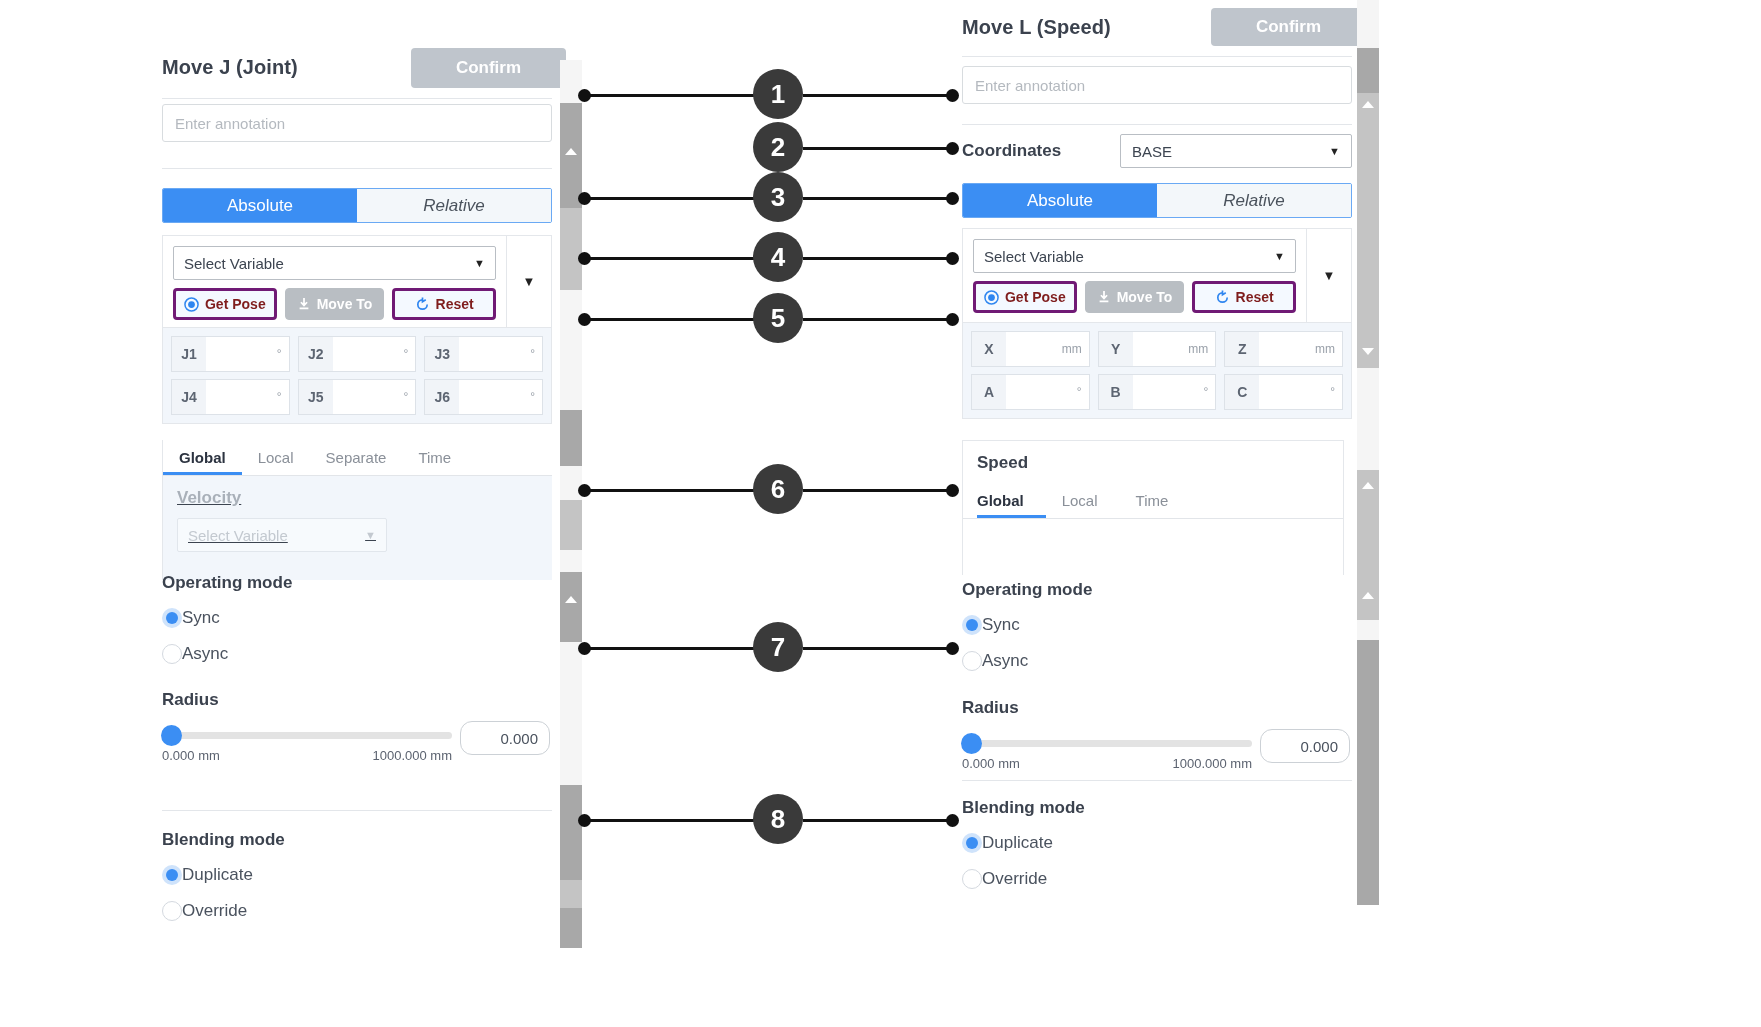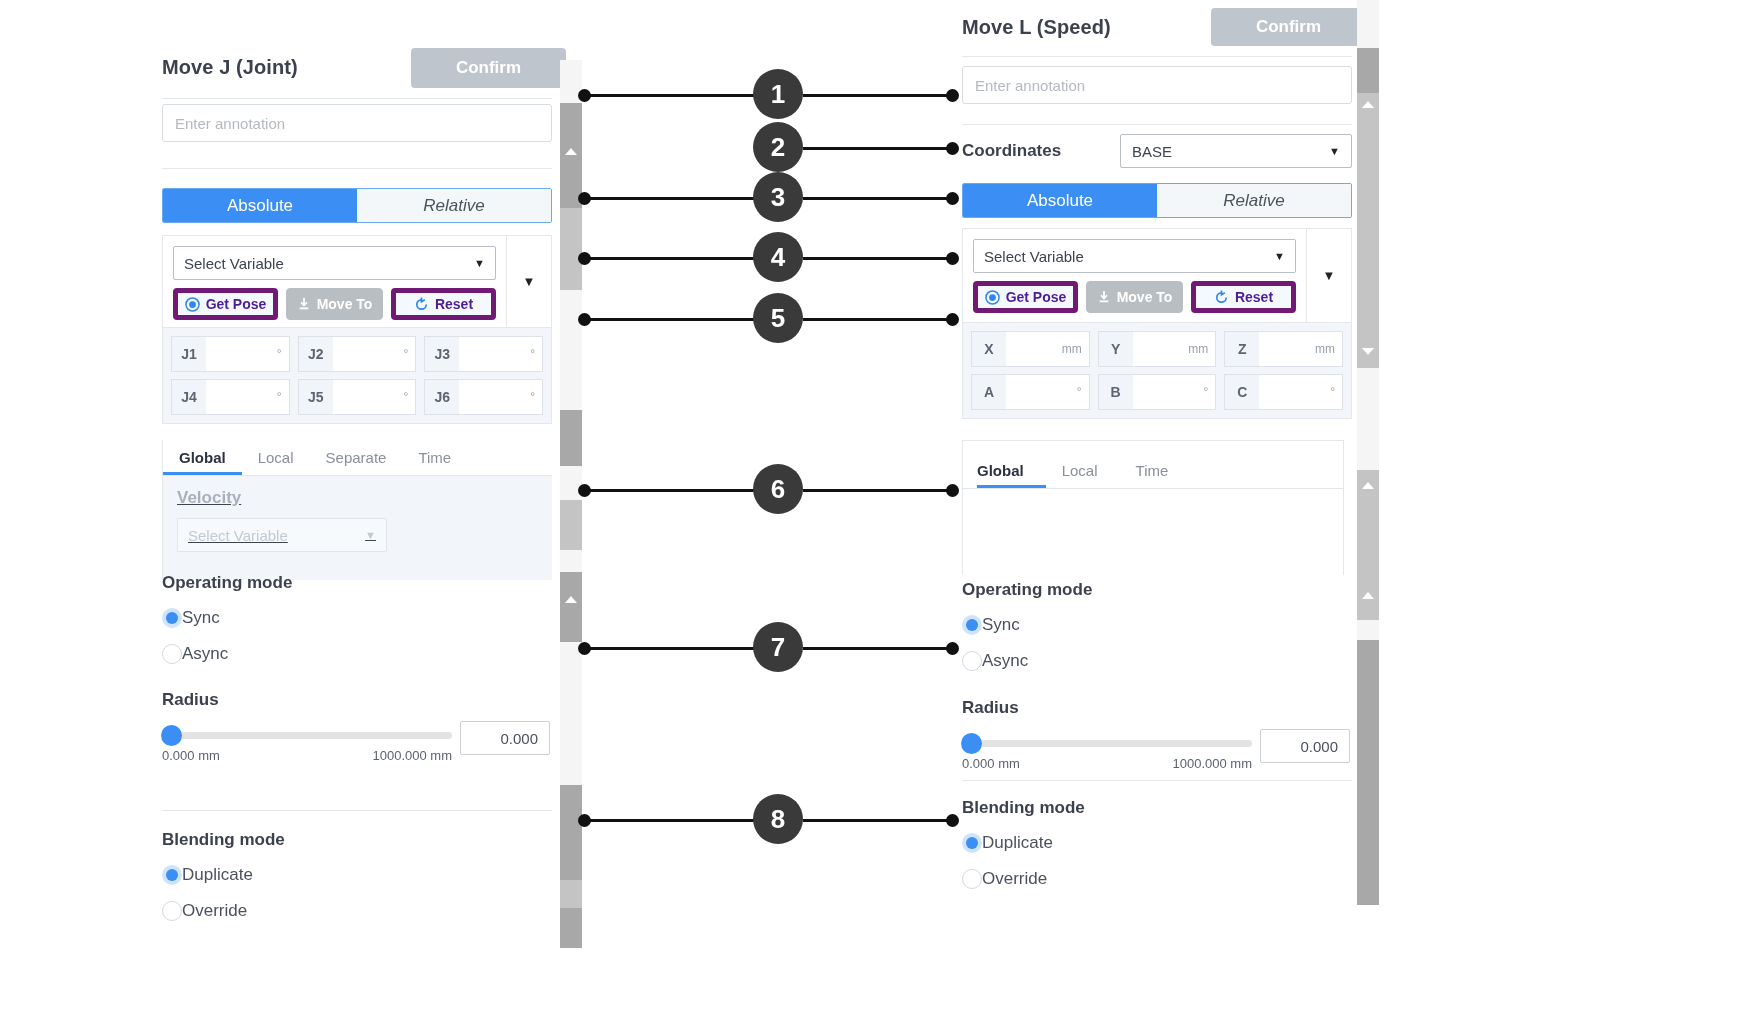--- a/index.html
+++ b/index.html
@@ -45,21 +45,21 @@
     box-sizing:border-box;width:100%;height:34px;border:1px solid #b9bec4;border-radius:2px;
     background:#fff;display:flex;align-items:center;padding:0 10px;font-size:15px;color:#3c4450;
     justify-content:space-between;
   }
   .select .caret{font-size:11px;color:#222;}
   .btnrow{display:flex;gap:8px;margin-top:8px;}
   .btn{
     height:32px;border-radius:4px;display:flex;align-items:center;justify-content:center;gap:6px;
     font-size:14px;font-weight:bold;box-sizing:border-box;flex:1;
   }
-  .btn.outline{border:5px solid #701a75;background:#f4f9ff;color:#4c1d95;}
+  .btn.outline{border:3px solid #701a75;background:#f4f9ff;color:#7f1d1d;}
   .btn.gray{background:#b9bec3;color:#fff;border:1px solid #b9bec3;}
 
   
   .fieldwrap{background:#f2f6fb;border:1px solid #e4e7eb;border-top:none;box-sizing:border-box;padding:8px;}
   .frow{display:flex;gap:8px;}
   .frow + .frow{margin-top:7px;}
   .fcell{flex:1;display:flex;height:36px;border:1px solid #dde2e8;background:#fff;box-sizing:border-box;}
   .fcell .lbl{width:34px;background:#f1f4f8;display:flex;align-items:center;justify-content:center;font-size:14px;font-weight:bold;color:#5d6572;}
   .fcell .val{flex:1;display:flex;align-items:center;justify-content:flex-end;padding-right:7px;font-size:12px;color:#9aa1aa;}
 
@@ -81,21 +81,21 @@
   .radio.on{background:#cfe3fb;}
   .radio.on::after{content:"";position:absolute;left:4px;top:4px;width:12px;height:12px;border-radius:50%;background:#3b8ef3;}
   .radio.off{border:1.5px solid #d4d9df;background:#fff;}
   .radio-lbl{font-size:17px;color:#4a525e;}
 
   
   .slider-track{position:relative;height:7px;background:#e3e3e3;border-radius:4px;}
   .slider-knob{position:absolute;left:-1px;top:-7px;width:21px;height:21px;border-radius:50%;background:#3b8ef3;}
   .slider-ends{display:flex;justify-content:space-between;font-size:13px;color:#5c6370;margin-top:9px;}
   .num-input{
-    border:1px solid #ccd1d6;border-radius:2px;background:#fff;height:34px;
+    border:1px solid #ccd1d6;border-radius:12px;background:#fff;height:34px;
     display:flex;align-items:center;justify-content:flex-end;padding-right:11px;font-size:15px;color:#4a525e;box-sizing:border-box;
   }
 
   
   .sb{position:absolute;background:#f5f5f5;}
   .sb-thumb{position:absolute;background:#a8a8a8;}
   .sb-thumb.light{background:#c4c4c4;}
   .sb-arrow{position:absolute;width:0;height:0;left:50%;transform:translateX(-50%);}
   .sb-arrow.up{border-left:6px solid transparent;border-right:6px solid transparent;border-bottom:7px solid #ffffff;}
   .sb-arrow.down{border-left:6px solid transparent;border-right:6px solid transparent;border-top:7px solid #ffffff;}
@@ -363,20 +363,21 @@
           <div class="val">°</div>
         </div>
         <div class="fcell">
           <div class="lbl">C</div>
           <div class="val">°</div>
         </div>
       </div>
     </div>
 
     <div class="speedbox" style="position:absolute;left:0;top:440px;width:382px;height:135px;overflow:hidden;">
+      <div class="speed-title">Speed</div>
       <div class="tabs" style="padding-left:14px;">
         <div class="on" style="padding-left:0;padding-right:22px;">Global</div>
         <div style="padding-right:22px;">Local</div>
         <div>Time</div>
       </div>
     </div>
 
     <div style="position:absolute;left:0;top:580px;width:390px;">
       <div class="sect-title">Operating mode</div>
       <div class="radio-row" style="margin-top:15px;">

